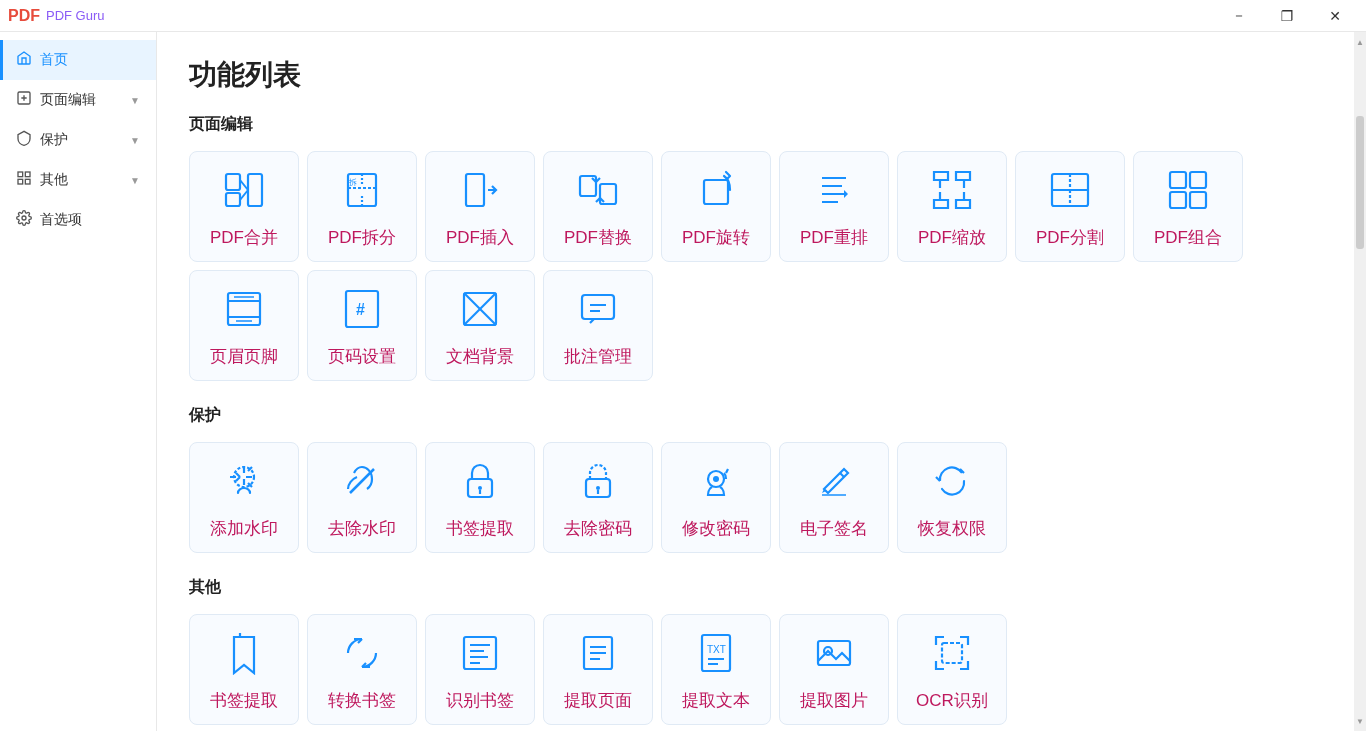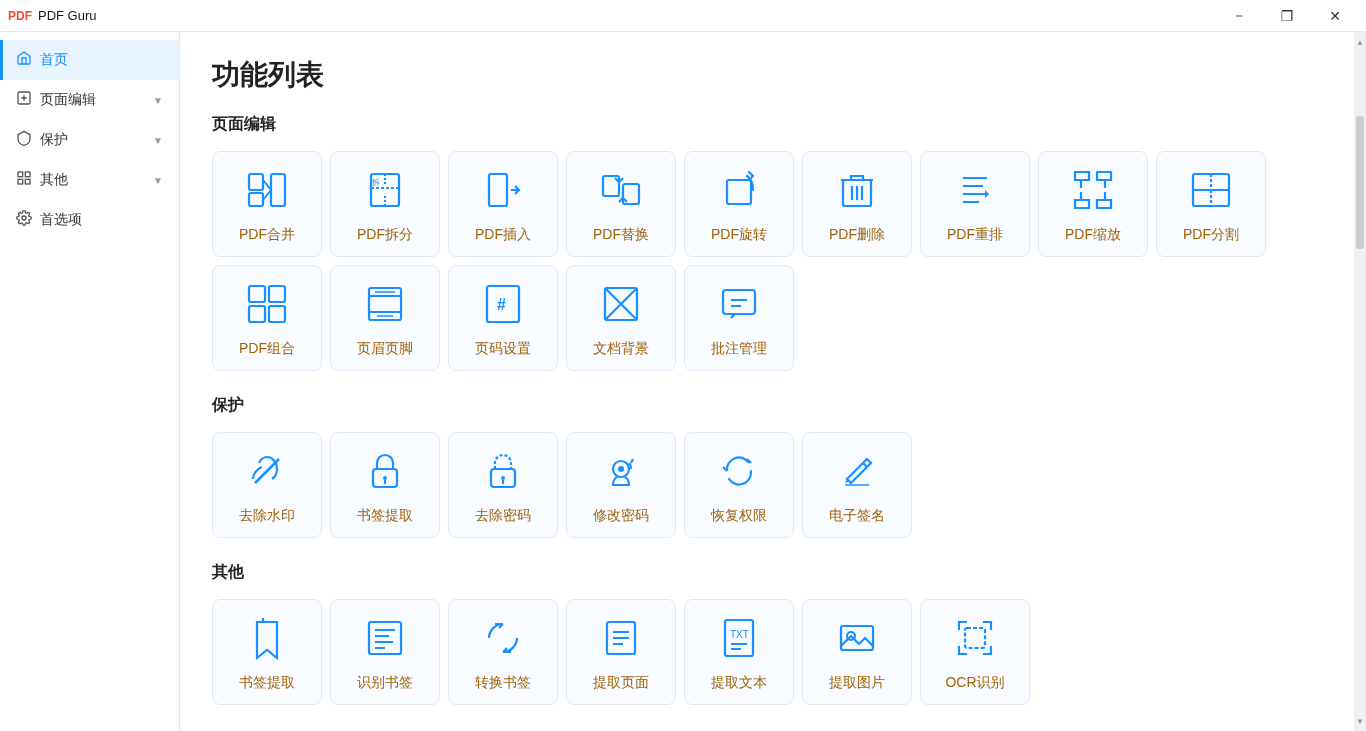--- a/index.html
+++ b/index.html
@@ -5,34 +5,34 @@
     * { box-sizing: border-box; margin: 0; padding: 0; }
     body { font-family: 'Microsoft YaHei', 'PingFang SC', sans-serif; background: #fff; display: flex; flex-direction: column; height: 731px; overflow: hidden; }
     
     
     .title-bar {
       display: flex; align-items: center; justify-content: space-between;
       background: #fff; height: 32px; padding: 0 8px;
       border-bottom: 1px solid #e8e8e8; flex-shrink: 0;
     }
     .title-bar-left { display: flex; align-items: center; gap: 6px; }
-    .title-bar-logo { color: #e74c3c; font-weight: bold; font-size: 12px; }
-    .title-bar-title { font-size: 13px; color: #0f172a; }
+    .title-bar-logo { color: #e74c3c; font-weight: bold; font-size: 16px; }
+    .title-bar-title { font-size: 13px; color: #8b5cf6; }
     .title-bar-controls { display: flex; gap: 2px; }
     .title-btn {
       width: 46px; height: 32px; border: none; background: transparent;
       cursor: pointer; font-size: 14px; color: #333; display: flex; align-items: center; justify-content: center;
     }
 
     
     .main-container { display: flex; flex: 1; overflow: hidden; }
 
     
     .sidebar {
-      width: 180px; background: #fff; border-right: 1px solid #e8e8e8;
+      width: 157px; background: #fff; border-right: 1px solid #e8e8e8;
       flex-shrink: 0; overflow-y: auto; padding: 8px 0;
     }
     .sidebar-item {
       display: flex; align-items: center; padding: 10px 16px;
       cursor: pointer; font-size: 14px; color: #333; gap: 8px;
       position: relative;
     }
     .sidebar-item.active { background: #e8f4ff; color: #1890ff; }
     .sidebar-item .icon { font-size: 16px; }
     .sidebar-item .arrow { margin-left: auto; font-size: 10px; color: #999; }
@@ -56,21 +56,21 @@
     
     .feature-grid { display: flex; flex-wrap: wrap; gap: 8px; margin-bottom: 24px; }
 
     .feature-item {
       width: 110px; background: #f8fbff; border: 1px solid #e0eaf5;
       border-radius: 8px; display: flex; flex-direction: column;
       align-items: center; justify-content: center; padding: 16px 8px 12px;
       cursor: pointer; transition: box-shadow 0.2s;
     }
     .feature-item .feat-icon { color: #1890ff; font-size: 36px; margin-bottom: 8px; line-height: 1; }
-    .feature-item .feat-label { font-size: 14px; color: #a16207; text-align: center; }
+    .feature-item .feat-label { font-size: 17px; color: #be185d; text-align: center; }
 
     
     .feat-icon svg { width: 44px; height: 44px; fill: none; stroke: #1890ff; stroke-width: 2.2; }
 
     
     .scrollbar-track {
       width: 12px; background: #f0f0f0; flex-shrink: 0;
       display: flex; flex-direction: column; align-items: center; padding: 2px 0;
     }
     .scrollbar-btn { width: 12px; height: 16px; display: flex; align-items: center; justify-content: center; cursor: pointer; font-size: 8px; color: #999; }
@@ -210,30 +210,20 @@
           <div class="feat-icon">
             <svg viewBox="0 0 44 44">
                 <rect x="10" y="12" width="24" height="24" rx="2"></rect>
                 <path d="M30 8c3 2 6 7 6 14" stroke-linecap="round"></path>
                 <path d="M36 8l-4 4 4-4zM32 4l4 4" stroke-linecap="round"></path>
               </svg>
           </div>
           <span class="feat-label">PDF旋转</span>
         </div>
 
-        <div class="feature-item">
-          <div class="feat-icon">
-            <svg viewBox="0 0 44 44">
-                <rect x="8" y="12" width="28" height="26" rx="2"></rect>
-                <path d="M6 12h32M16 12V8h12v4"></path>
-                <path d="M17 18v14M22 18v14M27 18v14"></path>
-              </svg>
-          </div>
-          <span class="feat-label">PDF删除</span>
-        </div>
 
         <div class="feature-item">
           <div class="feat-icon">
             <svg viewBox="0 0 44 44">
                 <path d="M10 10h24M10 18h20M10 26h24M10 34h16"></path>
                 <path d="M36 26l-4-4v8l4-4z" fill="#1890ff" stroke="none"></path>
               </svg>
           </div>
           <span class="feat-label">PDF重排</span>
         </div>
@@ -315,20 +305,30 @@
           <span class="feat-label">批注管理</span>
         </div>
 
       </div>
     </div>
 
     <div>
       <div class="section-title">保护</div>
       <div class="feature-grid">
 
+        <div class="feature-item">
+          <div class="feat-icon">
+            <svg viewBox="0 0 44 44">
+                <circle cx="22" cy="18" r="10" stroke-dasharray="3 2"></circle>
+                <path d="M22 8v6M22 20v6M14 14l4 4M26 24l4 4M8 18h6M24 18h6M14 22l4-4M26 12l4-4"></path>
+                <path d="M16 34c0-3 3-5 6-5s6 2 6 5" stroke-linecap="round"></path>
+              </svg>
+          </div>
+          <span class="feat-label">添加水印</span>
+        </div>
 
         <div class="feature-item">
           <div class="feat-icon">
             <svg viewBox="0 0 44 44">
                 <path d="M14 14c2-4 5-6 8-6 5 0 10 5 10 12 0 4-2 8-5 10"></path>
                 <path d="M8 30c0-5 4-10 9-12"></path>
                 <path d="M10 34l24-24" stroke-width="2.5"></path>
               </svg>
           </div>
           <span class="feat-label">去除水印</span>
@@ -367,83 +367,83 @@
                 <path d="M30 14c2 2 2 5 2 6"></path>
                 <path d="M34 10l-2 4 2-4z"></path>
               </svg>
           </div>
           <span class="feat-label">修改密码</span>
         </div>
 
         <div class="feature-item">
           <div class="feat-icon">
             <svg viewBox="0 0 44 44">
-                <path d="M10 22a12 12 0 0122-8"></path>
-                <path d="M34 14l-4-4 4 4z"></path>
-                <path d="M6 18l4 4-4-4z M34 22a12 12 0 01-22 8" stroke-linecap="round"></path>
-              </svg>
-          </div>
-          <span class="feat-label">恢复权限</span>
-        </div>
-
-        <div class="feature-item">
-          <div class="feat-icon">
-            <svg viewBox="0 0 44 44">
                 <path d="M12 30l4-4 16-16 4 4-16 16-4 4z"></path>
                 <path d="M12 30l-2 4 4-2-2-2z" fill="#1890ff" stroke="none"></path>
                 <path d="M28 14l4 4"></path>
                 <path d="M10 36h24" stroke-width="1.5"></path>
               </svg>
           </div>
           <span class="feat-label">电子签名</span>
         </div>
 
+        <div class="feature-item">
+          <div class="feat-icon">
+            <svg viewBox="0 0 44 44">
+                <path d="M10 22a12 12 0 0122-8"></path>
+                <path d="M34 14l-4-4 4 4z"></path>
+                <path d="M6 18l4 4-4-4z M34 22a12 12 0 01-22 8" stroke-linecap="round"></path>
+              </svg>
+          </div>
+          <span class="feat-label">恢复权限</span>
+        </div>
+
       </div>
     </div>
 
     <div>
       <div class="section-title">其他</div>
       <div class="feature-grid">
 
         <div class="feature-item">
           <div class="feat-icon">
             <svg viewBox="0 0 44 44">
                 <path d="M12 6h20v36l-10-8-10 8V6z"></path>
                 <path d="M18 6V2"></path>
               </svg>
           </div>
           <span class="feat-label">书签提取</span>
         </div>
 
-
-        <div class="feature-item">
-          <div class="feat-icon">
-            <svg viewBox="0 0 44 44">
-                <rect x="6" y="6" width="32" height="32" rx="2"></rect>
-                <path d="M12 14h20M12 20h14M12 26h18M12 32h10"></path>
-              </svg>
-          </div>
-          <span class="feat-label">识别书签</span>
-        </div>
 
         <div class="feature-item">
           <div class="feat-icon">
             <svg viewBox="0 0 44 44">
                 <path d="M8 22c0-7 6-14 14-14"></path>
                 <path d="M36 22c0 7-6 14-14 14"></path>
                 <path d="M22 8l-4 4 4-4zM22 36l4-4-4 4z"></path>
                 <path d="M14 8l8 0M30 36l-8 0"></path>
               </svg>
           </div>
           <span class="feat-label">转换书签</span>
         </div>
 
         <div class="feature-item">
           <div class="feat-icon">
             <svg viewBox="0 0 44 44">
+                <rect x="6" y="6" width="32" height="32" rx="2"></rect>
+                <path d="M12 14h20M12 20h14M12 26h18M12 32h10"></path>
+              </svg>
+          </div>
+          <span class="feat-label">识别书签</span>
+        </div>
+
+        <div class="feature-item">
+          <div class="feat-icon">
+            <svg viewBox="0 0 44 44">
                 <rect x="8" y="6" width="28" height="32" rx="2"></rect>
                 <path d="M14 16h16M14 22h16M14 28h10"></path>
               </svg>
           </div>
           <span class="feat-label">提取页面</span>
         </div>
 
         <div class="feature-item">
           <div class="feat-icon">
             <svg viewBox="0 0 44 44">

